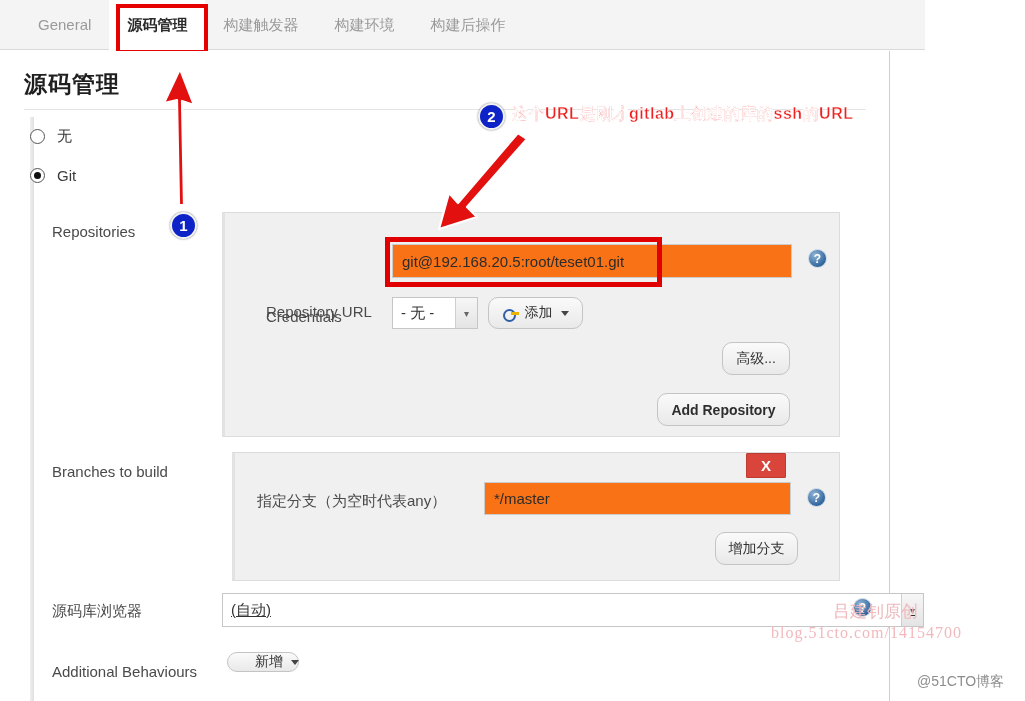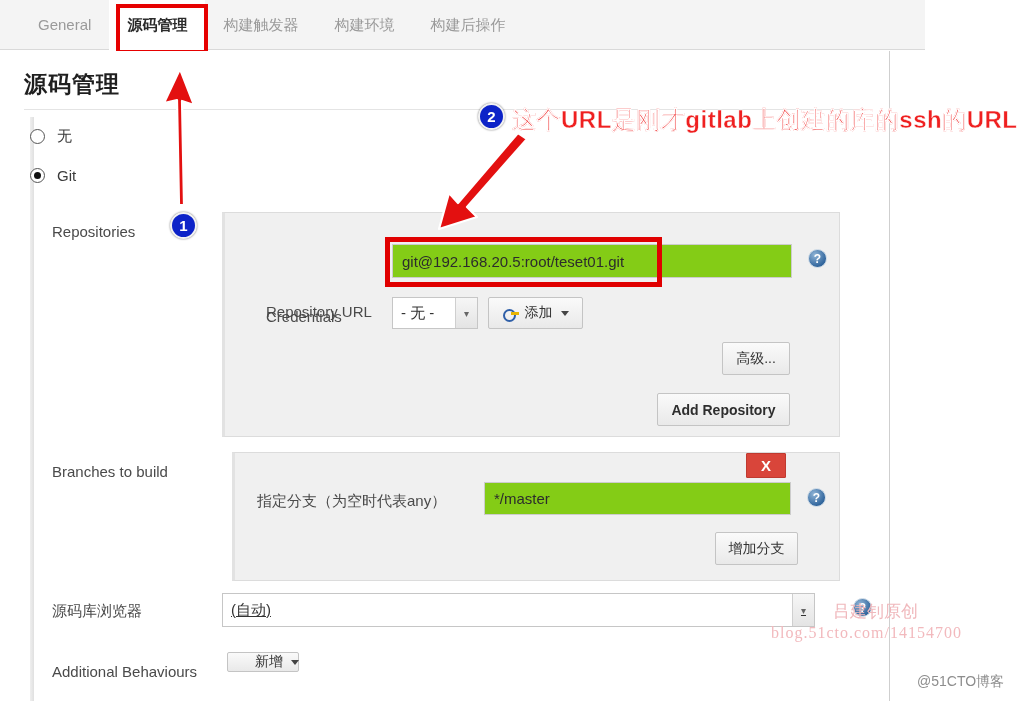--- a/index.html
+++ b/index.html
@@ -107,32 +107,32 @@
     border: 1px solid #dcdcdc;
     border-left: 3px solid #e2e2e2;
   }
   .inner-label {
     position: absolute;
     font-size: 15px; color: #4a4a4a;
     white-space: nowrap;
   }
   .tbox {
     position: absolute;
-    background: #84cc16;
+    background: #f97316;
     border: 1px solid #ccc;
     font-size: 15px; color: #2c2c2c;
     padding: 0 9px;
     display: flex; align-items: center;
     font-family: "Liberation Sans", sans-serif;
   }
   .btn {
     position: absolute;
     background: linear-gradient(to bottom,#fafafa,#e9e9e9);
     border: 1px solid #c4c4c4;
-    border-radius: 2px;
+    border-radius: 10px;
     font-size: 14px; color: #333;
     display: flex; align-items: center; justify-content: center;
     cursor: pointer; white-space: nowrap;
   }
   .btn.strong { font-weight: bold; color: #2e2e2e; }
   .sel {
     position: absolute;
     background: #fff; border: 1px solid #c6c6c6;
     display: flex; align-items: center;
     font-size: 15px; color: #333;
@@ -191,21 +191,21 @@
     position: absolute;
     width: 27px; height: 27px; border-radius: 50%;
     background: #0d23c8;
     border: 2.5px solid #f2f2f2;
     box-shadow: 0 0 2px rgba(0,0,0,.55);
     color: #fff; font-size: 15px; font-weight: bold;
     display: flex; align-items: center; justify-content: center;
   }
   .anno-text {
     position: absolute;
-    font-size: 24px; font-weight: bold;
+    font-size: 16px; font-weight: bold;
     color: #ef2020;
     white-space: nowrap;
     -webkit-text-stroke: 0.4px #ffffff;
     text-shadow: 0 0 1px rgba(255,255,255,.9);
     letter-spacing: 0.5px;
   }
   .url-hl {
     position: absolute;
     border: 5px solid #e00000;
     box-sizing: border-box;
@@ -297,21 +297,21 @@
 
     <div class="inner-label" style="left:257px; top:441px;">指定分支（为空时代表any）</div>
     <div class="tbox" style="left:484px; top:431px; width:307px; height:33px;">*/master</div>
     <div class="helpicon" style="left:807px; top:437px;">?</div>
 
     <div class="btn" style="left:707px; top:481px; width:83px; height:33px;margin-left:8px;">
       <span>增加分支</span>
     </div>
 
     <div class="flabel" style="left:52px; top:551px;">源码库浏览器</div>
-    <div class="sel" style="left:222px; top:542px; width:593px; height:34px;text-decoration:underline;">
+    <div class="sel" style="left:222px; top:542px; width:702px; height:34px;text-decoration:underline;">
       <span class="txt">(自动)</span>
       <span class="arrowbox">▾</span>
     </div>
     <div class="helpicon" style="left:853px; top:547px;">?</div>
 
     <div class="flabel" style="left:52px; top:612px;">Additional Behaviours</div>
     <div class="btn" style="left:227px; top:601px; width:72px; height:20px;padding-left:28px;">
       <span>新增</span>
       <span class="caret"></span>
     </div>

